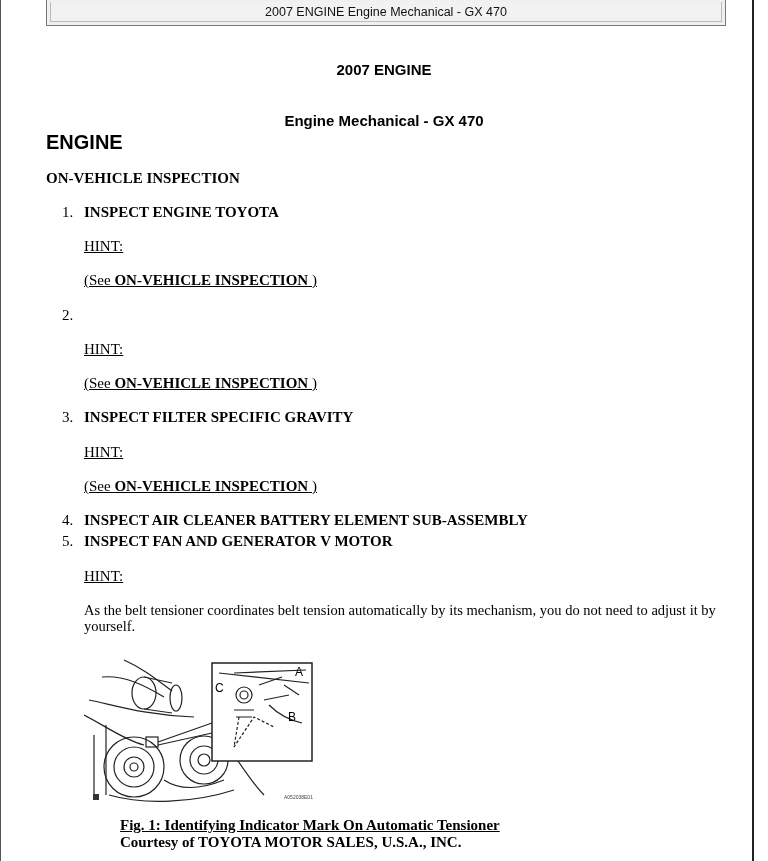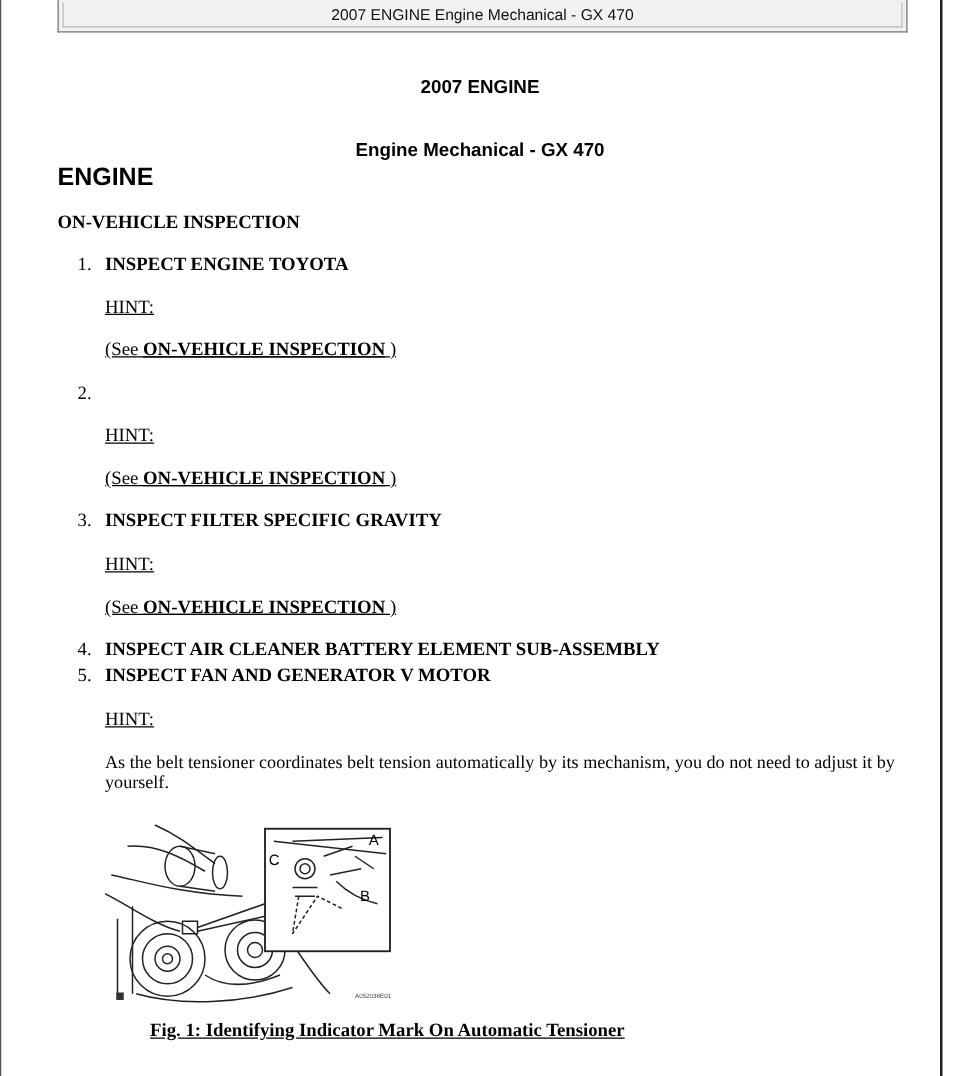--- a/index.html
+++ b/index.html
@@ -143,13 +143,14 @@
   </svg>
   <span style="position:absolute;left:211px;top:10px;font-family:'Liberation Sans',sans-serif;font-size:12px;">A</span>
   <span style="position:absolute;left:204px;top:55px;font-family:'Liberation Sans',sans-serif;font-size:12px;">B</span>
   <span style="position:absolute;left:131px;top:26px;font-family:'Liberation Sans',sans-serif;font-size:12px;">C</span>
   <span style="position:absolute;left:9px;top:139px;width:6px;height:6px;background:#333;"></span>
   <span style="position:absolute;left:200px;top:139px;font-family:'Liberation Sans',sans-serif;font-size:5px;color:#444;">A052038E01</span>
 </div>
 
 <div class="caption">
   <div class="fig-title">Fig. 1: Identifying Indicator Mark On Automatic Tensioner</div>
+  <div>Courtesy of TOYOTA MOTOR SALES, U.S.A., INC.</div>
 </div>
 
 </body></html>

